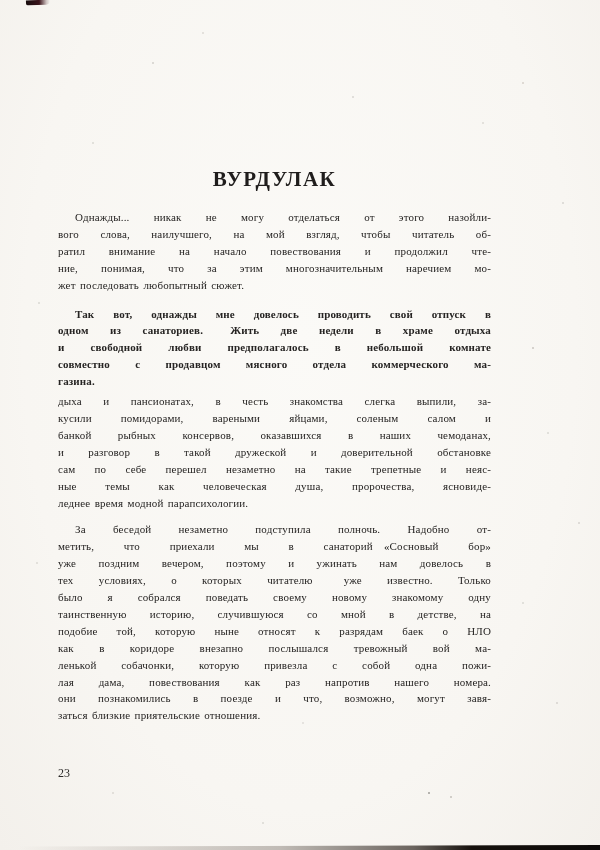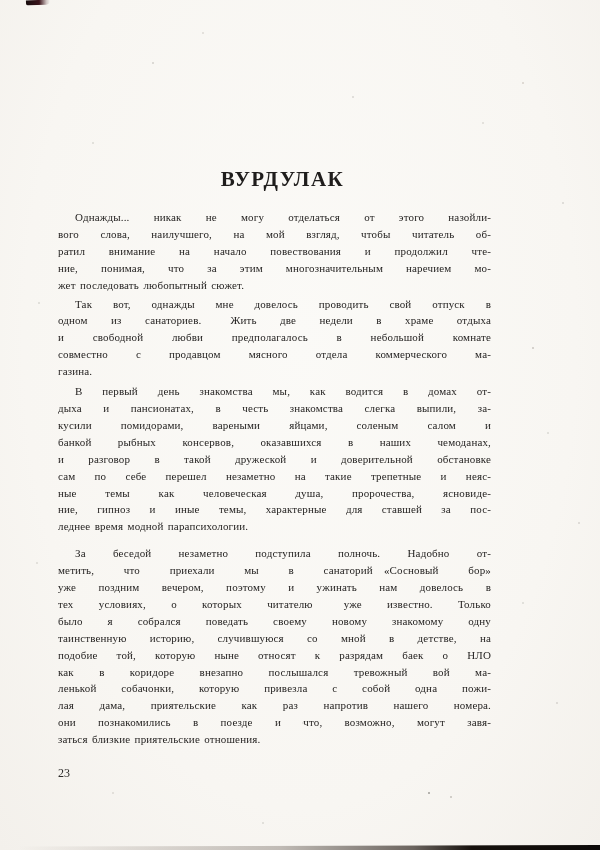--- a/index.html
+++ b/index.html
@@ -8,40 +8,40 @@
     width: 600px;
     height: 850px;
     background: radial-gradient(ellipse at 50% 40%, #fbfaf7 0%, #f8f6f2 65%, #f3f0eb 100%);
     font-family: "Liberation Serif", "DejaVu Serif", serif;
     color: #262423;
     overflow: hidden;
   }
   .chapter-title {
     position: absolute;
     top: 167px;
-    left: 66px;
+    left: 58px;
     width: 433px;
     text-align: center;
     font-size: 21px;
     font-weight: bold;
     letter-spacing: 1.5px;
     color: #1f1d1c;
   }
   .text-block {
     position: absolute;
     top: 209px;
     left: 58px;
     width: 433px;
     font-size: 11px;
     line-height: 16.9px;
     letter-spacing: 0.15px;
     word-spacing: 1.5px;
   }
   .paragraph { margin: 0; }
-  .paragraph.p2 { margin-top: 2px; }
+  .paragraph.p2 { margin-top: 12px; font-weight: bold; }
   .paragraph.p3 { margin-top: 3px; }
   .paragraph.p4 { margin-top: 10px; }
   .line {
     text-align: justify;
     text-align-last: justify;
     white-space: nowrap0; 
   }
   .line.first { text-indent: 17px; }
   .line.last { text-align: right; text-align-last: left; }
   .page-number {
@@ -129,42 +129,40 @@
 
     <div class="paragraph p2">
       <div class="line first">Так вот, однажды мне довелось проводить свой отпуск в</div>
       <div class="line">одном из санаториев.  Жить две недели в храме отдыха</div>
       <div class="line">и свободной любви предполагалось в небольшой комнате</div>
       <div class="line">совместно с продавцом мясного отдела коммерческого ма-</div>
       <div class="line last">газина.</div>
     </div>
 
     <div class="paragraph p3">
-      <div class="line first">В первый день знакомства мы, как водится в домах от-</div>
       <div class="line">дыха и пансионатах, в честь знакомства слегка выпили, за-</div>
       <div class="line">кусили помидорами, вареными яйцами, соленым салом и</div>
       <div class="line">банкой рыбных консервов, оказавшихся в наших чемоданах,</div>
       <div class="line">и разговор в такой дружеской и доверительной обстановке</div>
       <div class="line">сам по себе перешел незаметно на такие трепетные и неяс-</div>
       <div class="line">ные темы как человеческая душа, пророчества, ясновиде-</div>
-      <div class="line">ние, гипноз и иные темы, характерные для ставшей за пос-</div>
       <div class="line last">леднее время модной парапсихологии.</div>
     </div>
 
     <div class="paragraph p4">
       <div class="line first">За беседой незаметно подступила полночь. Надобно от-</div>
       <div class="line">метить, что приехали мы в санаторий «Сосновый бор»</div>
       <div class="line">уже поздним вечером, поэтому и ужинать нам довелось в</div>
       <div class="line">тех условиях, о которых читателю  уже известно. Только</div>
       <div class="line">было я собрался поведать своему новому знакомому одну</div>
       <div class="line">таинственную историю, случившуюся со мной в детстве, на</div>
       <div class="line">подобие той, которую ныне относят к разрядам баек о НЛО</div>
       <div class="line">как в коридоре внезапно послышался тревожный вой ма-</div>
       <div class="line">ленькой собачонки, которую привезла с собой одна пожи-</div>
-      <div class="line">лая дама, приятельские как раз напротив нашего номера.</div>
+      <div class="line">лая дама, повествования как раз напротив нашего номера.</div>
       <div class="line">они познакомились в поезде и что, возможно, могут завя-</div>
       <div class="line last">заться близкие приятельские отношения.</div>
     </div>
 
   </div>
 
   <div class="page-number">23</div>
 
   <div class="artifact-bottom-edge"></div>
 

